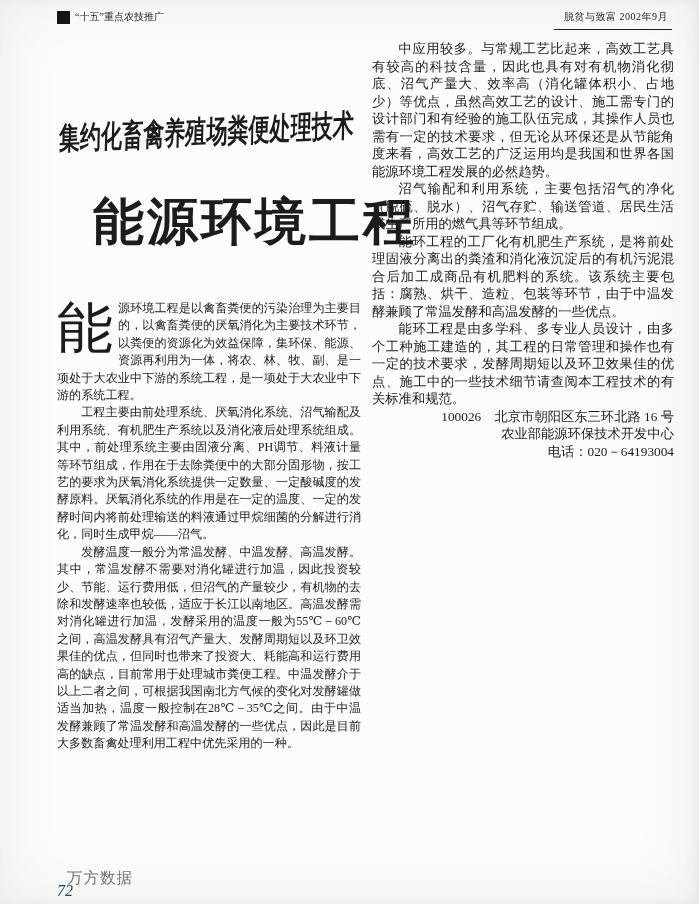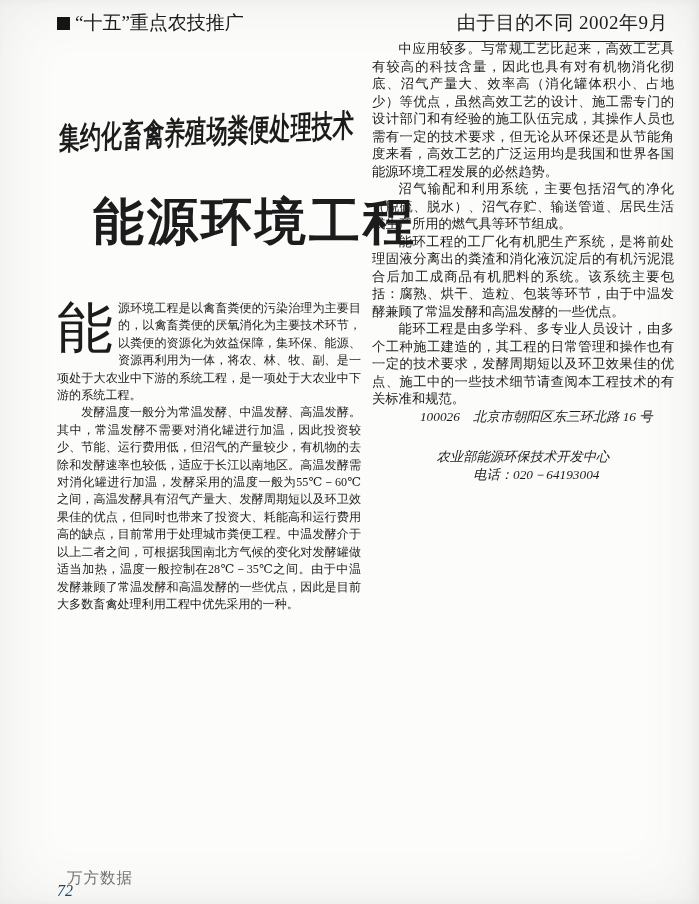--- a/index.html
+++ b/index.html
@@ -11,21 +11,21 @@
   .page{
     position:relative;width:699px;height:904px;
     background:#fcfcfa;
     box-shadow:inset 0 0 60px rgba(90,90,85,0.10), inset -4px 0 10px rgba(120,120,115,0.08);
     color:#1c1c1c;
   }
   
   .header{
     position:absolute;top:10px;left:57px;right:27px;
     display:flex;justify-content:space-between;align-items:flex-start;
-    font-size:19px;
+    font-size:10px;
   }
   .header-left{display:flex;align-items:center;gap:5px;}
   .black-square{width:13px;height:13px;background:#151515;display:inline-block;}
   .journal{
     border-bottom:1.5px solid #1c1c1c;
     padding:0 4px 5px 10px;
     letter-spacing:0.5px;
   }
   
   .col-left{
@@ -55,23 +55,23 @@
     font-size:56px;line-height:50px;
     margin:3px 5px 0 0;
   }
   
   .col-right{
     position:absolute;left:372px;top:40px;width:302px;
   }
   .col-right .body-text{font-size:13.3px;line-height:17.5px;}
   .col-right .body-text p{text-indent:2em;}
   .addr{margin-top:0;}
-  .addr .line{text-align:center;font-style:italic;}
+  .addr .line{text-align:right;}
   .addr .indent1{text-indent:2em;}
-  .addr .indent0{text-indent:0;margin-top:23px;}
+  .addr .indent0{text-indent:0;}
   
   .footer{position:absolute;left:57px;bottom:16px;height:22px;width:160px;}
   .watermark{
     position:absolute;left:10px;top:2px;
     font-size:15.5px;color:#737373;
     font-family:"Liberation Sans","DejaVu Sans",sans-serif;
     letter-spacing:1px;
     text-align:center;
   }
   .page-number{
@@ -82,30 +82,31 @@
 </head>
 <body>
 
 <div class="page">
 
   <div class="header">
     <div class="header-left">
       <span class="black-square"></span>
       <span>“十五”重点农技推广</span>
     </div>
-    <div class="journal">由于目的不同 2002年9月</div>
+    <div class="journal">脱贫与致富 2002年9月</div>
   </div>
 
   <div class="col-left">
     <div class="title-block">
       <div class="kicker">集约化畜禽养殖场粪便处理技术</div>
       <div class="main-title">能源环境工程</div>
     </div>
     <div class="body-text">
       <p class="first"><span class="dropcap">能</span><span>源环境工程是以禽畜粪便的污染治理为主要目的，以禽畜粪便的厌氧消化为主要技术环节，以粪便的资源化为效益保障，集环保、能源、资源再利用为一体，将农、林、牧、副、是一项处于大农业中下游的系统工程，是一项处于大农业中下游的系统工程。</span></p>
+      <p>工程主要由前处理系统、厌氧消化系统、沼气输配及利用系统、有机肥生产系统以及消化液后处理系统组成。其中，前处理系统主要由固液分离、PH调节、料液计量等环节组成，作用在于去除粪便中的大部分固形物，按工艺的要求为厌氧消化系统提供一定数量、一定酸碱度的发酵原料。厌氧消化系统的作用是在一定的温度、一定的发酵时间内将前处理输送的料液通过甲烷细菌的分解进行消化，同时生成甲烷——沼气。</p>
       <p>发酵温度一般分为常温发酵、中温发酵、高温发酵。其中，常温发酵不需要对消化罐进行加温，因此投资较少、节能、运行费用低，但沼气的产量较少，有机物的去除和发酵速率也较低，适应于长江以南地区。高温发酵需对消化罐进行加温，发酵采用的温度一般为55℃－60℃之间，高温发酵具有沼气产量大、发酵周期短以及环卫效果佳的优点，但同时也带来了投资大、耗能高和运行费用高的缺点，目前常用于处理城市粪便工程。中温发酵介于以上二者之间，可根据我国南北方气候的变化对发酵罐做适当加热，温度一般控制在28℃－35℃之间。由于中温发酵兼顾了常温发酵和高温发酵的一些优点，因此是目前大多数畜禽处理利用工程中优先采用的一种。</p>
     </div>
   </div>
 
   <div class="col-right">
     <div class="body-text">
       <p>中应用较多。与常规工艺比起来，高效工艺具有较高的科技含量，因此也具有对有机物消化彻底、沼气产量大、效率高（消化罐体积小、占地少）等优点，虽然高效工艺的设计、施工需专门的设计部门和有经验的施工队伍完成，其操作人员也需有一定的技术要求，但无论从环保还是从节能角度来看，高效工艺的广泛运用均是我国和世界各国能源环境工程发展的必然趋势。</p>
       <p>沼气输配和利用系统，主要包括沼气的净化（脱硫、脱水）、沼气存贮、输送管道、居民生活或生产所用的燃气具等环节组成。</p>
       <p>能环工程的工厂化有机肥生产系统，是将前处理固液分离出的粪渣和消化液沉淀后的有机污泥混合后加工成商品有机肥料的系统。该系统主要包括：腐熟、烘干、造粒、包装等环节，由于中温发酵兼顾了常温发酵和高温发酵的一些优点。</p>
       <p>能环工程是由多学科、多专业人员设计，由多个工种施工建造的，其工程的日常管理和操作也有一定的技术要求，发酵周期短以及环卫效果佳的优点、施工中的一些技术细节请查阅本工程技术的有关标准和规范。</p>

